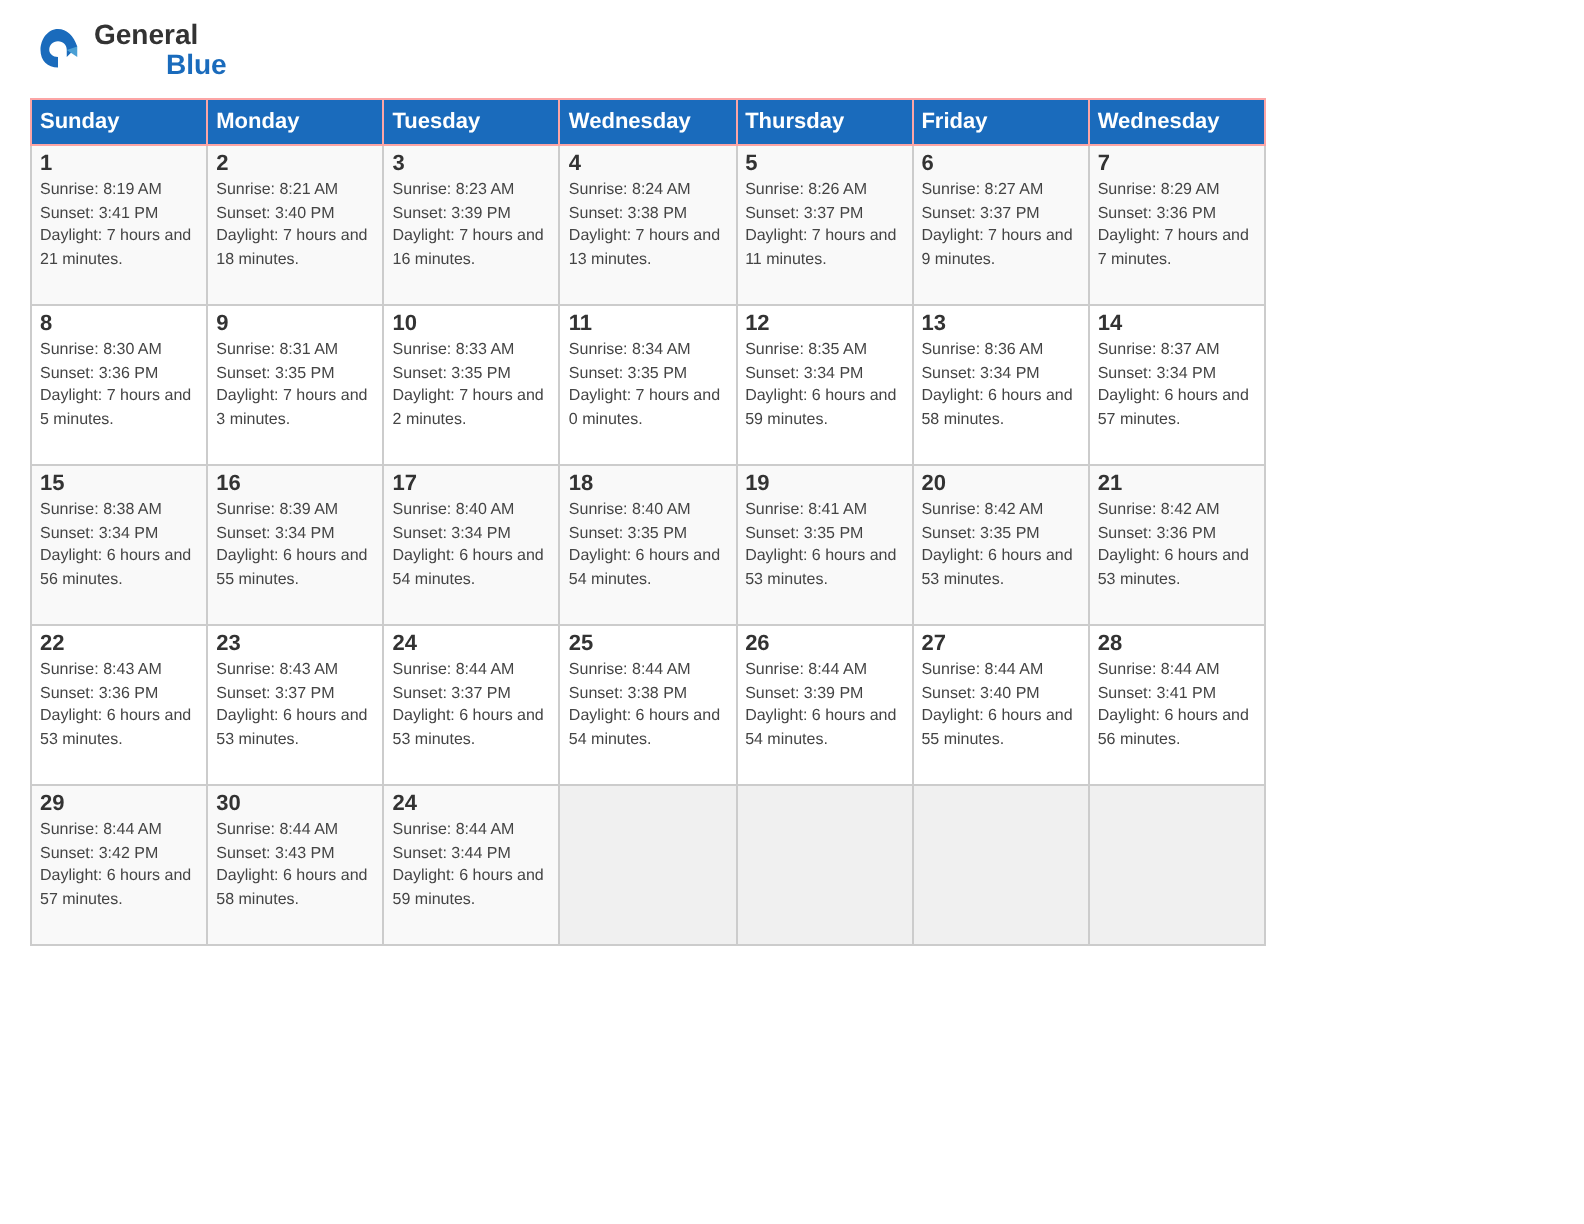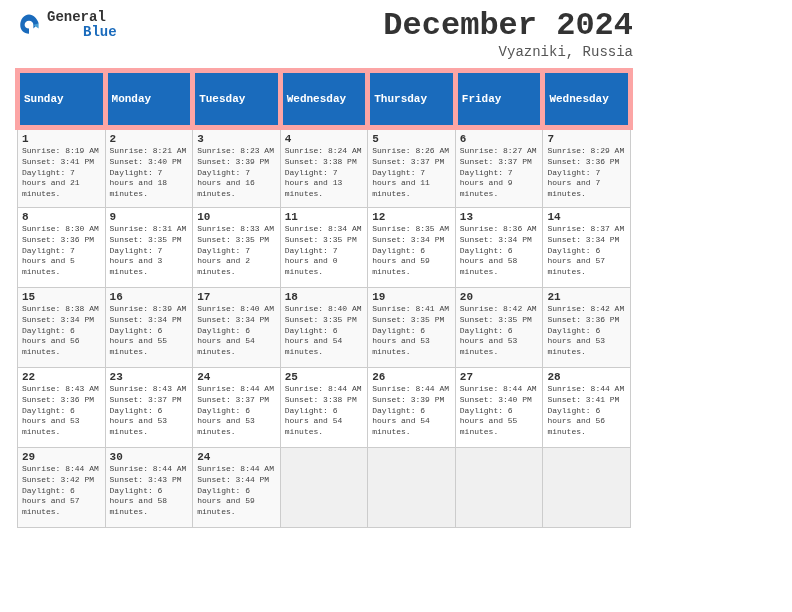--- a/index.html
+++ b/index.html
@@ -6,21 +6,20 @@
     body {
       font-family: Arial, sans-serif;
       background: #fff;
       width: 792px;
       height: 612px;
       overflow: hidden;
     }
     .container {
       width: 648px;
       padding: 10px 15px 10px 15px;
-      font-family: Liberation Mono, monospace;
     }
     .header {
       display: flex;
       justify-content: space-between;
       align-items: flex-start;
       margin-bottom: 8px;
     }
     .logo {
       display: flex;
       align-items: center;
@@ -63,23 +62,23 @@
     table {
       width: 100%;
       border-collapse: collapse;
       table-layout: fixed;
     }
     thead tr th {
       background-color: #1a6bbc;
       color: #fff;
       font-size: 11px;
       font-weight: bold;
-      padding: 20px 4px;
+      padding: 5px 4px;
       text-align: left;
-      border: 5px solid #fca5a5;
+      border: 1px solid #fca5a5;
     }
     tbody tr td {
       border: 1px solid #ccc;
       vertical-align: top;
       padding: 3px 4px;
       font-size: 8.5px;
       color: #333;
       height: 80px;
       background: #fff;
     }
@@ -110,24 +109,20 @@
   <div class="header">
     <div class="logo">
       <svg class="logo-icon" viewBox="0 0 32 32">
         <path d="M16 4 C10 4 6 10 6 16 C6 22 10 26 16 26 L16 20 C13 20 11 18 11 16 C11 13 13 11 16 11 C19 11 21 13 21 16 L21 20 L27 14 C25 8 21 4 16 4Z" fill="#1a6bbc"></path>
         <path d="M21 16 L27 20 L27 14Z" fill="#4a9fd4"></path>
       </svg>
       <div class="logo-text">
         <span class="logo-general">General</span>
         <span class="logo-blue">Blue</span>
       </div>
-    </div>
-    <div class="title-block">
-      <div class="month-title">December 2024</div>
-      <div class="location">Vyazniki, Russia</div>
     </div>
   </div>
 
   <table>
     <thead>
       <tr>
       <th>Sunday</th>
           <th>Monday</th>
           <th>Tuesday</th>
           <th>Wednesday</th>

